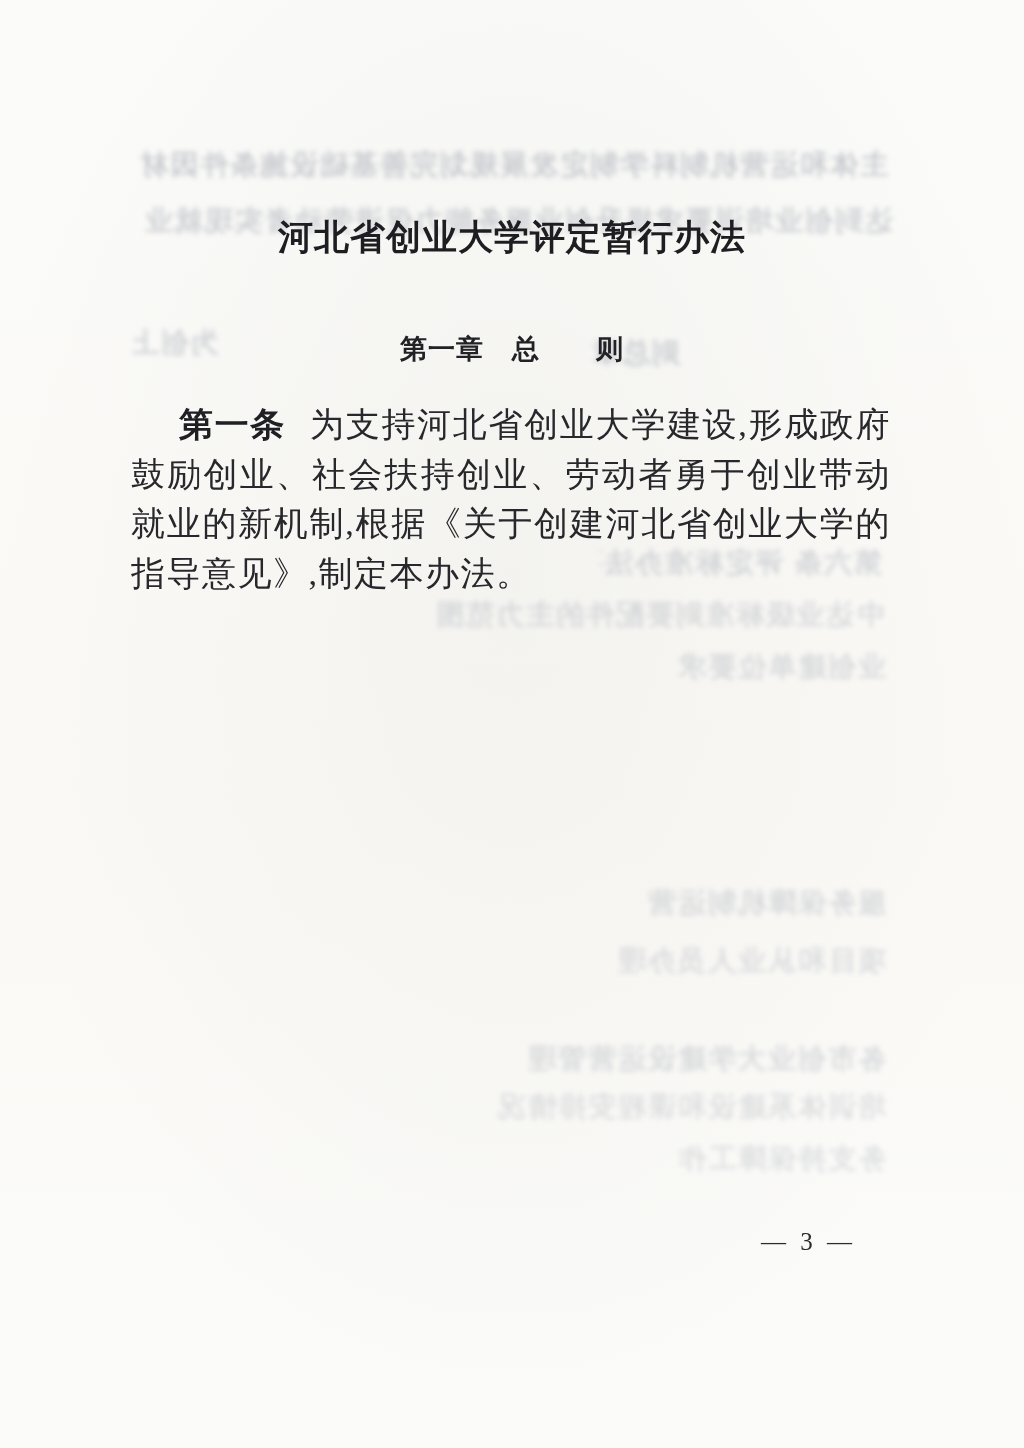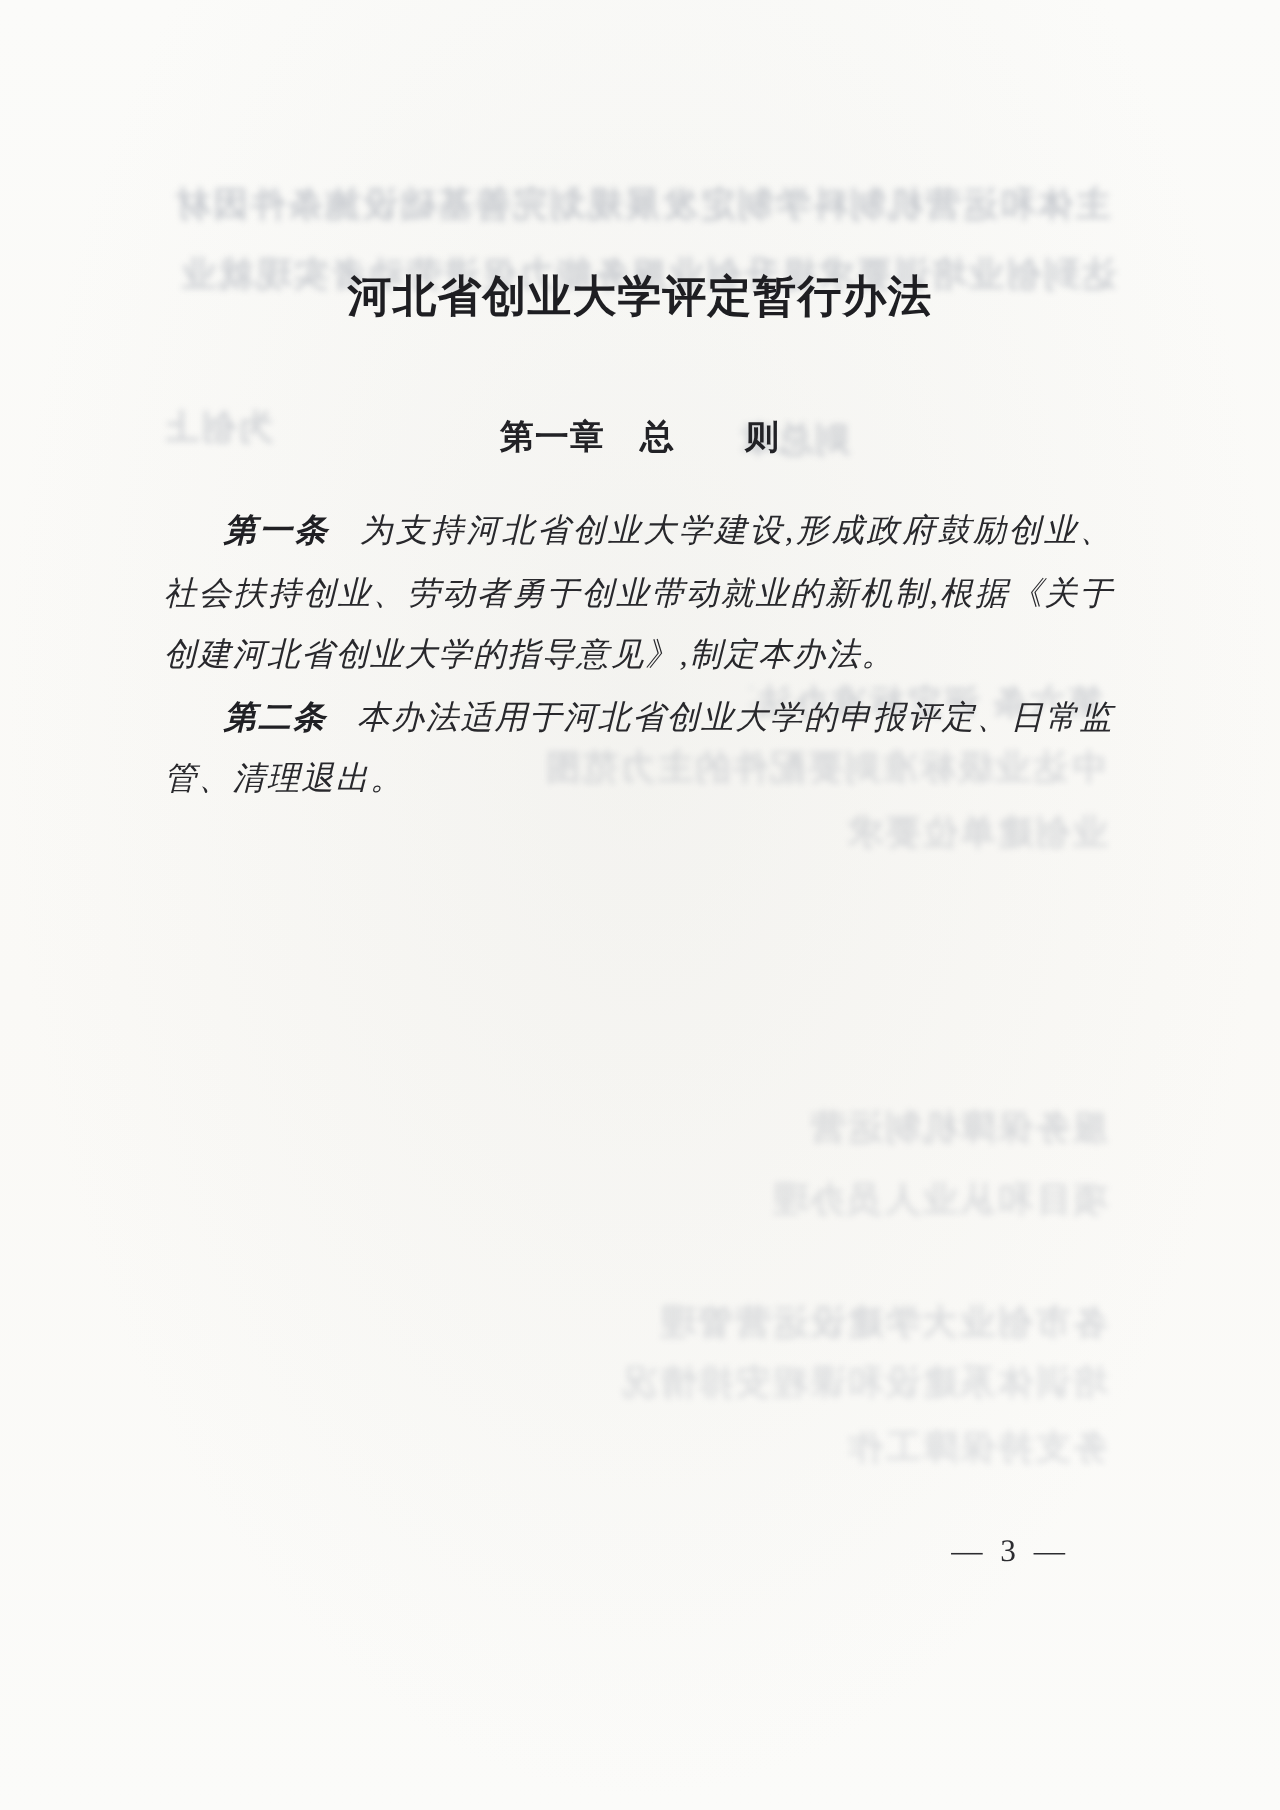--- a/index.html
+++ b/index.html
@@ -64,27 +64,26 @@
   }
 
   .doc-body {
     position: absolute;
     top: 400px;
     left: 131px;
     width: 760px;
   }
 
   .article {
-    font-size: 26px;
+    font-size: 34px;
     line-height: 49.5px;
     letter-spacing: 1.5px;
     text-align: justify;
     text-indent: 48px;
     color: #28282c;
-    font-style: italic;
   }
 
   .article-label {
     font-weight: 700;
     margin-right: 24px;
     color: #202024;
   }
 
   .page-number {
     position: absolute;
@@ -112,18 +111,17 @@
   <div class="bleed" style="top:1042px; left:400px; width:486px; opacity:.33;">各市创业大学建设运营管理</div>
   <div class="bleed" style="top:1090px; left:300px; width:586px; opacity:.28;">培训体系建设和课程安排情况</div>
   <div class="bleed" style="top:1142px; left:560px; width:326px; opacity:.28;">务支持保障工作</div>
 
   <h1 class="doc-title">河北省创业大学评定暂行办法</h1>
 
   <h2 class="chapter-heading">第一章　总　　则</h2>
 
   <div class="doc-body" id="doc-body">
       <p class="article"><span class="article-label">第一条</span><span>为支持河北省创业大学建设,形成政府鼓励创业、社会扶持创业、劳动者勇于创业带动就业的新机制,根据《关于创建河北省创业大学的指导意见》,制定本办法。</span></p>
-      <p class="article"><span class="article-label">第二条</span><span>本办法适用于河北省创业大学的申报评定、日常监管、清理退出。</span></p>
     </div>
 
   <div class="page-number">— 3 —</div>
 
 </div>
 
 </body></html>

